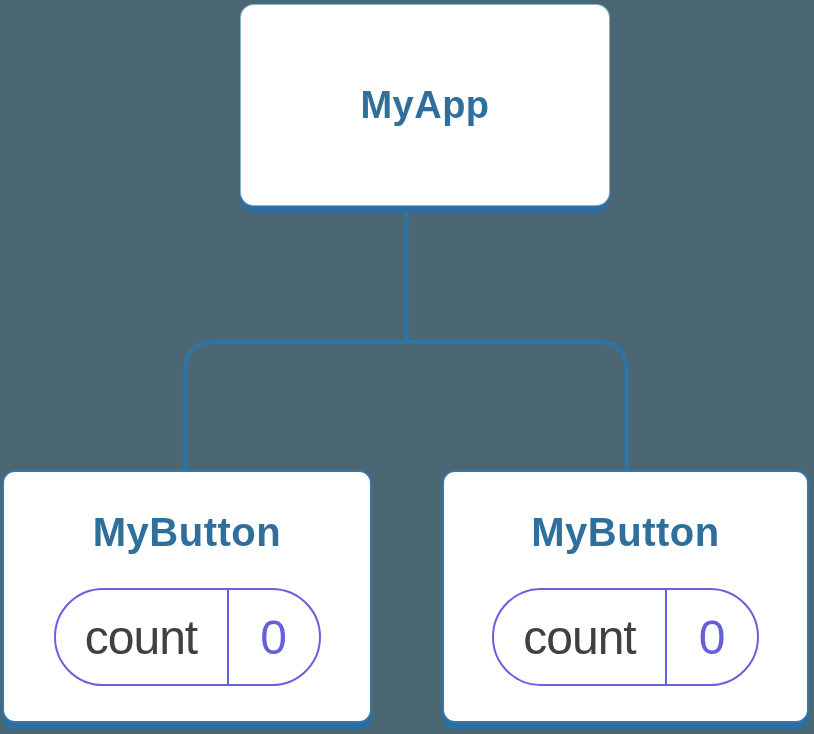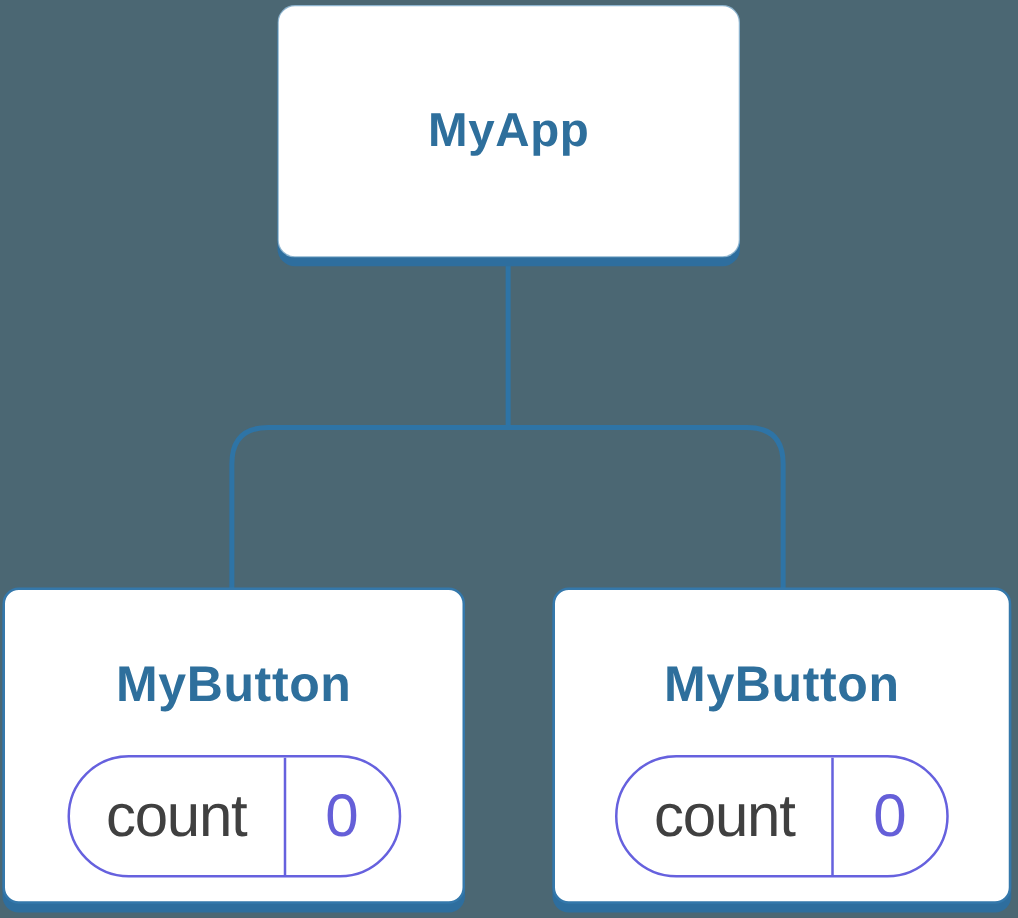--- a/index.html
+++ b/index.html
@@ -27,37 +27,37 @@
   .node {
     position: absolute;
     background: #ffffff;
     box-sizing: border-box;
     z-index: 1;
     display: flex;
     flex-direction: column;
     align-items: center;
   }
   .node-root {
-    left: 222px;
+    left: 240px;
     top: 4px;
     width: 370px;
     height: 202px;
     border-radius: 14px;
     border: 1px solid rgba(46, 116, 166, 0.55);
     box-shadow: 0 7px 0 #2E6E9E;
     justify-content: center;
   }
   .node-child {
     top: 470px;
     width: 370px;
     height: 253px;
     border-radius: 13px;
     border: 2px solid #3478AB;
     box-shadow: 0 7px 0 #2E6E9E;
-    padding-top: 56px;
+    padding-top: 40px;
   }
   .node-child.left  { left: 2px; }
   .node-child.right { left: 442px; width: 367px; }
 
   .node-title {
     color: #2E6F9C;
     font-weight: 700;
     letter-spacing: 0.5px;
   }
   .node-root .node-title {

